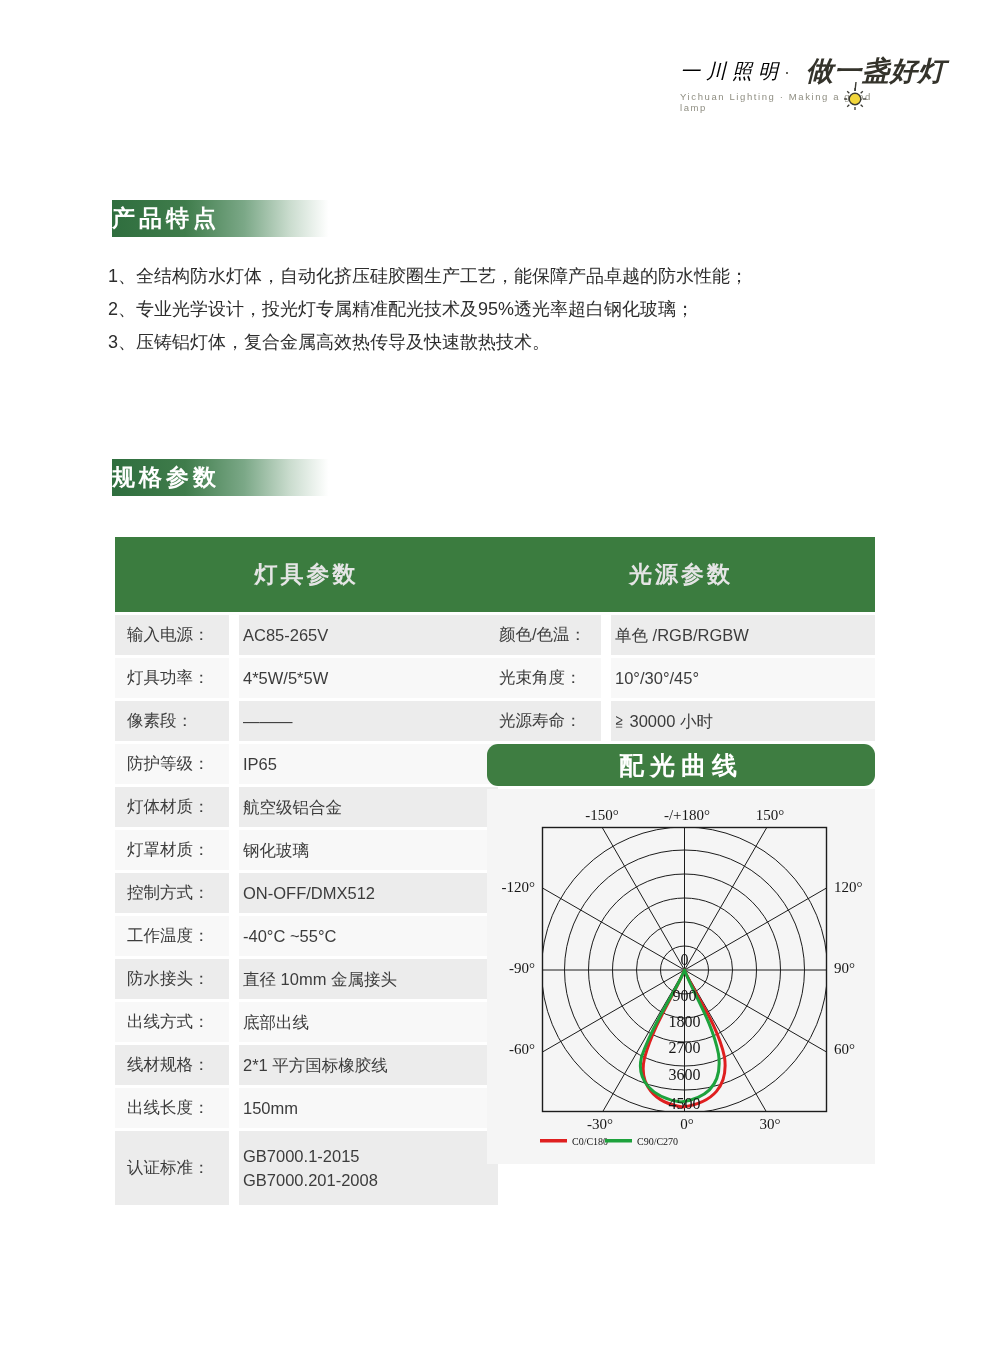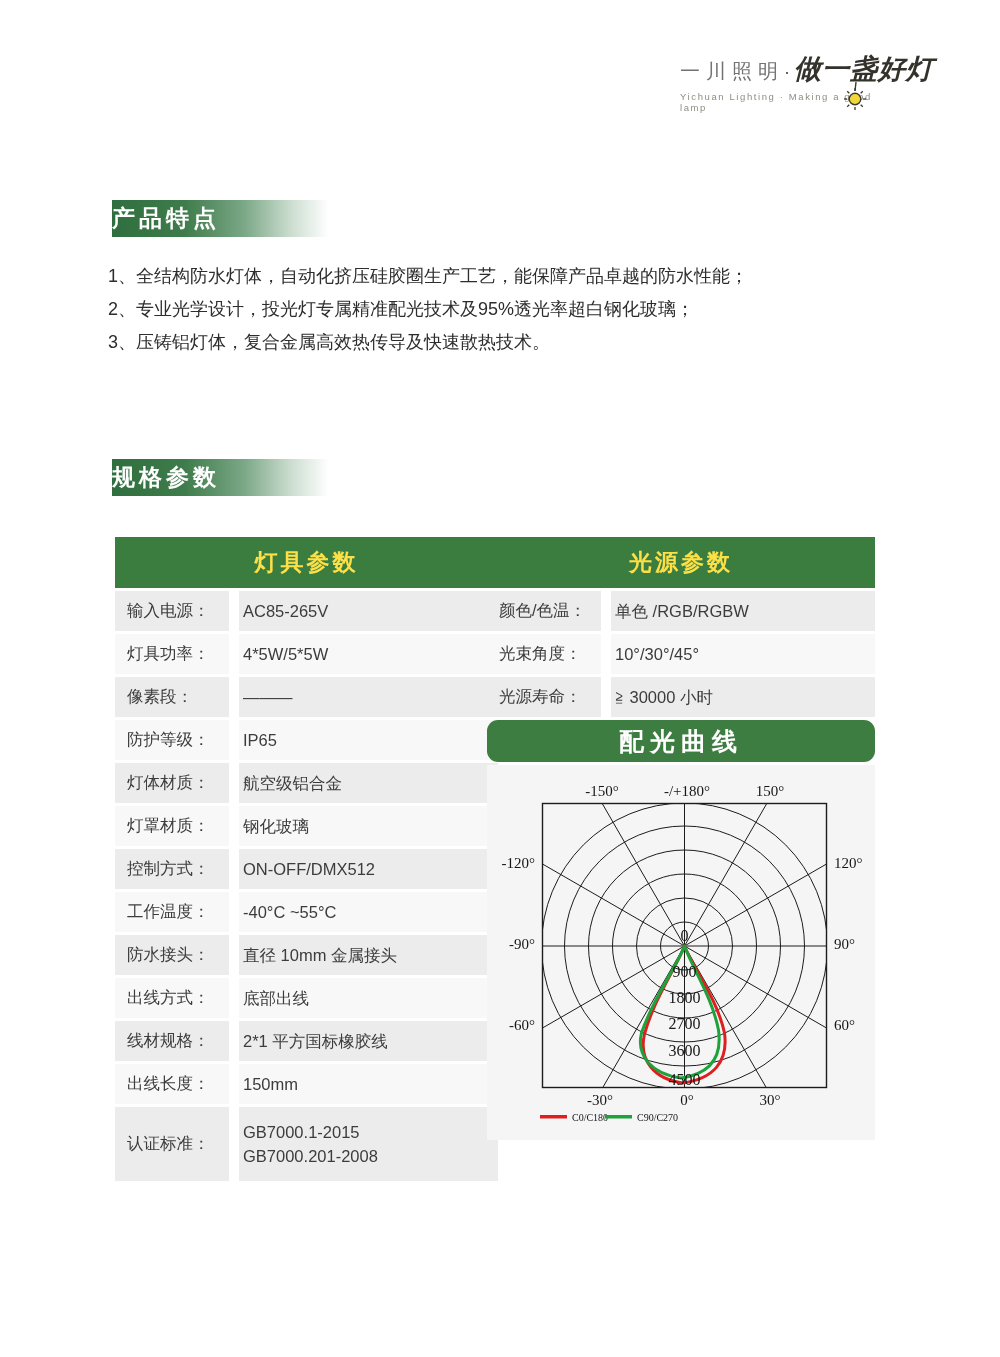--- a/index.html
+++ b/index.html
@@ -2,44 +2,44 @@
 <html><head>
 <meta charset="utf-8">
 <style>
   * { margin:0; padding:0; box-sizing:border-box; }
   body { background:#fff; font-family:"Liberation Sans", sans-serif; }
   #page { position:relative; width:1000px; height:1357px; background:#ffffff; overflow:hidden; }
 
   
   .logo { position:absolute; left:680px; top:58px; width:220px; }
   .logo-main { display:flex; align-items:flex-end; white-space:nowrap; }
-  .logo-cn { font-size:20px; letter-spacing:6px; color:#737373; font-weight:500; }
+  .logo-cn { font-size:20px; letter-spacing:6px; color:#000000; font-weight:500;font-style:italic; }
   .logo-dot { font-size:18px; color:#4d4c43; margin:0 4px 2px 0; }
-  .logo-slogan { font-family:Liberation Mono, monospace; font-style:italic; font-weight:bold;
-                 font-size:27px; color:#34332b; letter-spacing:1px; line-height:1; }
+  .logo-slogan { font-family:Liberation Serif, serif; font-style:italic; font-weight:bold;
+                 font-size:27px; color:#34332b; letter-spacing:1px; line-height:1;margin-left:12px; }
   .logo-en { margin-top:6px; font-size:9.5px; letter-spacing:1.6px; color:#8f8e82; }
   .bulb { position:absolute; left:162px; top:24px; }
 
   
   .section-bar { position:absolute; left:112px; width:228px; height:37px;
     background:linear-gradient(90deg,#2f6e3e 0%,#3f7c4b 32%,#7ba887 58%,#cadcce 78%,#ffffff 95%);
     color:#fff; font-size:23px; font-weight:bold; letter-spacing:4px;
     line-height:37px; }
   #bar-features { top:200px; }
   #bar-specs    { top:459px; }
 
   
   .features { position:absolute; left:108px; top:260px; width:800px;
     font-size:18px; color:#2d2d2d; line-height:33px; }
 
   
   .spec-col { position:absolute; top:537px; }
   #spec-left  { left:115px; width:383px; }
   #spec-right { left:487px; width:388px; }
-  .tbl-header { height:51px; background:#3b7c3f; color:#fde047; font-size:23px; font-weight:bold;
+  .tbl-header { height:75px; background:#3b7c3f; color:#e5e5e5; font-size:23px; font-weight:bold;
     letter-spacing:3px; display:flex; align-items:center; justify-content:center; }
   .row { display:flex; height:40px; margin-top:3px; }
   .row.tall { height:74px; }
   .cell { display:flex; align-items:center; font-size:16.5px; color:#3c3c3c; }
   .cell.label { width:114px; padding-left:12px; margin-right:10px; flex:none; }
   .cell.value { flex:1; padding-left:4px; white-space:pre-line; line-height:24px; }
   .row:nth-child(odd)  .cell { background:#f8f8f8; }
   .row:nth-child(even) .cell { background:#ececec; }
   .curve-header { height:42px; margin-top:3px; background:#3e7d41; color:#fff; font-size:25px;
     font-weight:bold; letter-spacing:6px; display:flex; align-items:center; justify-content:center;border-radius:11px; }

